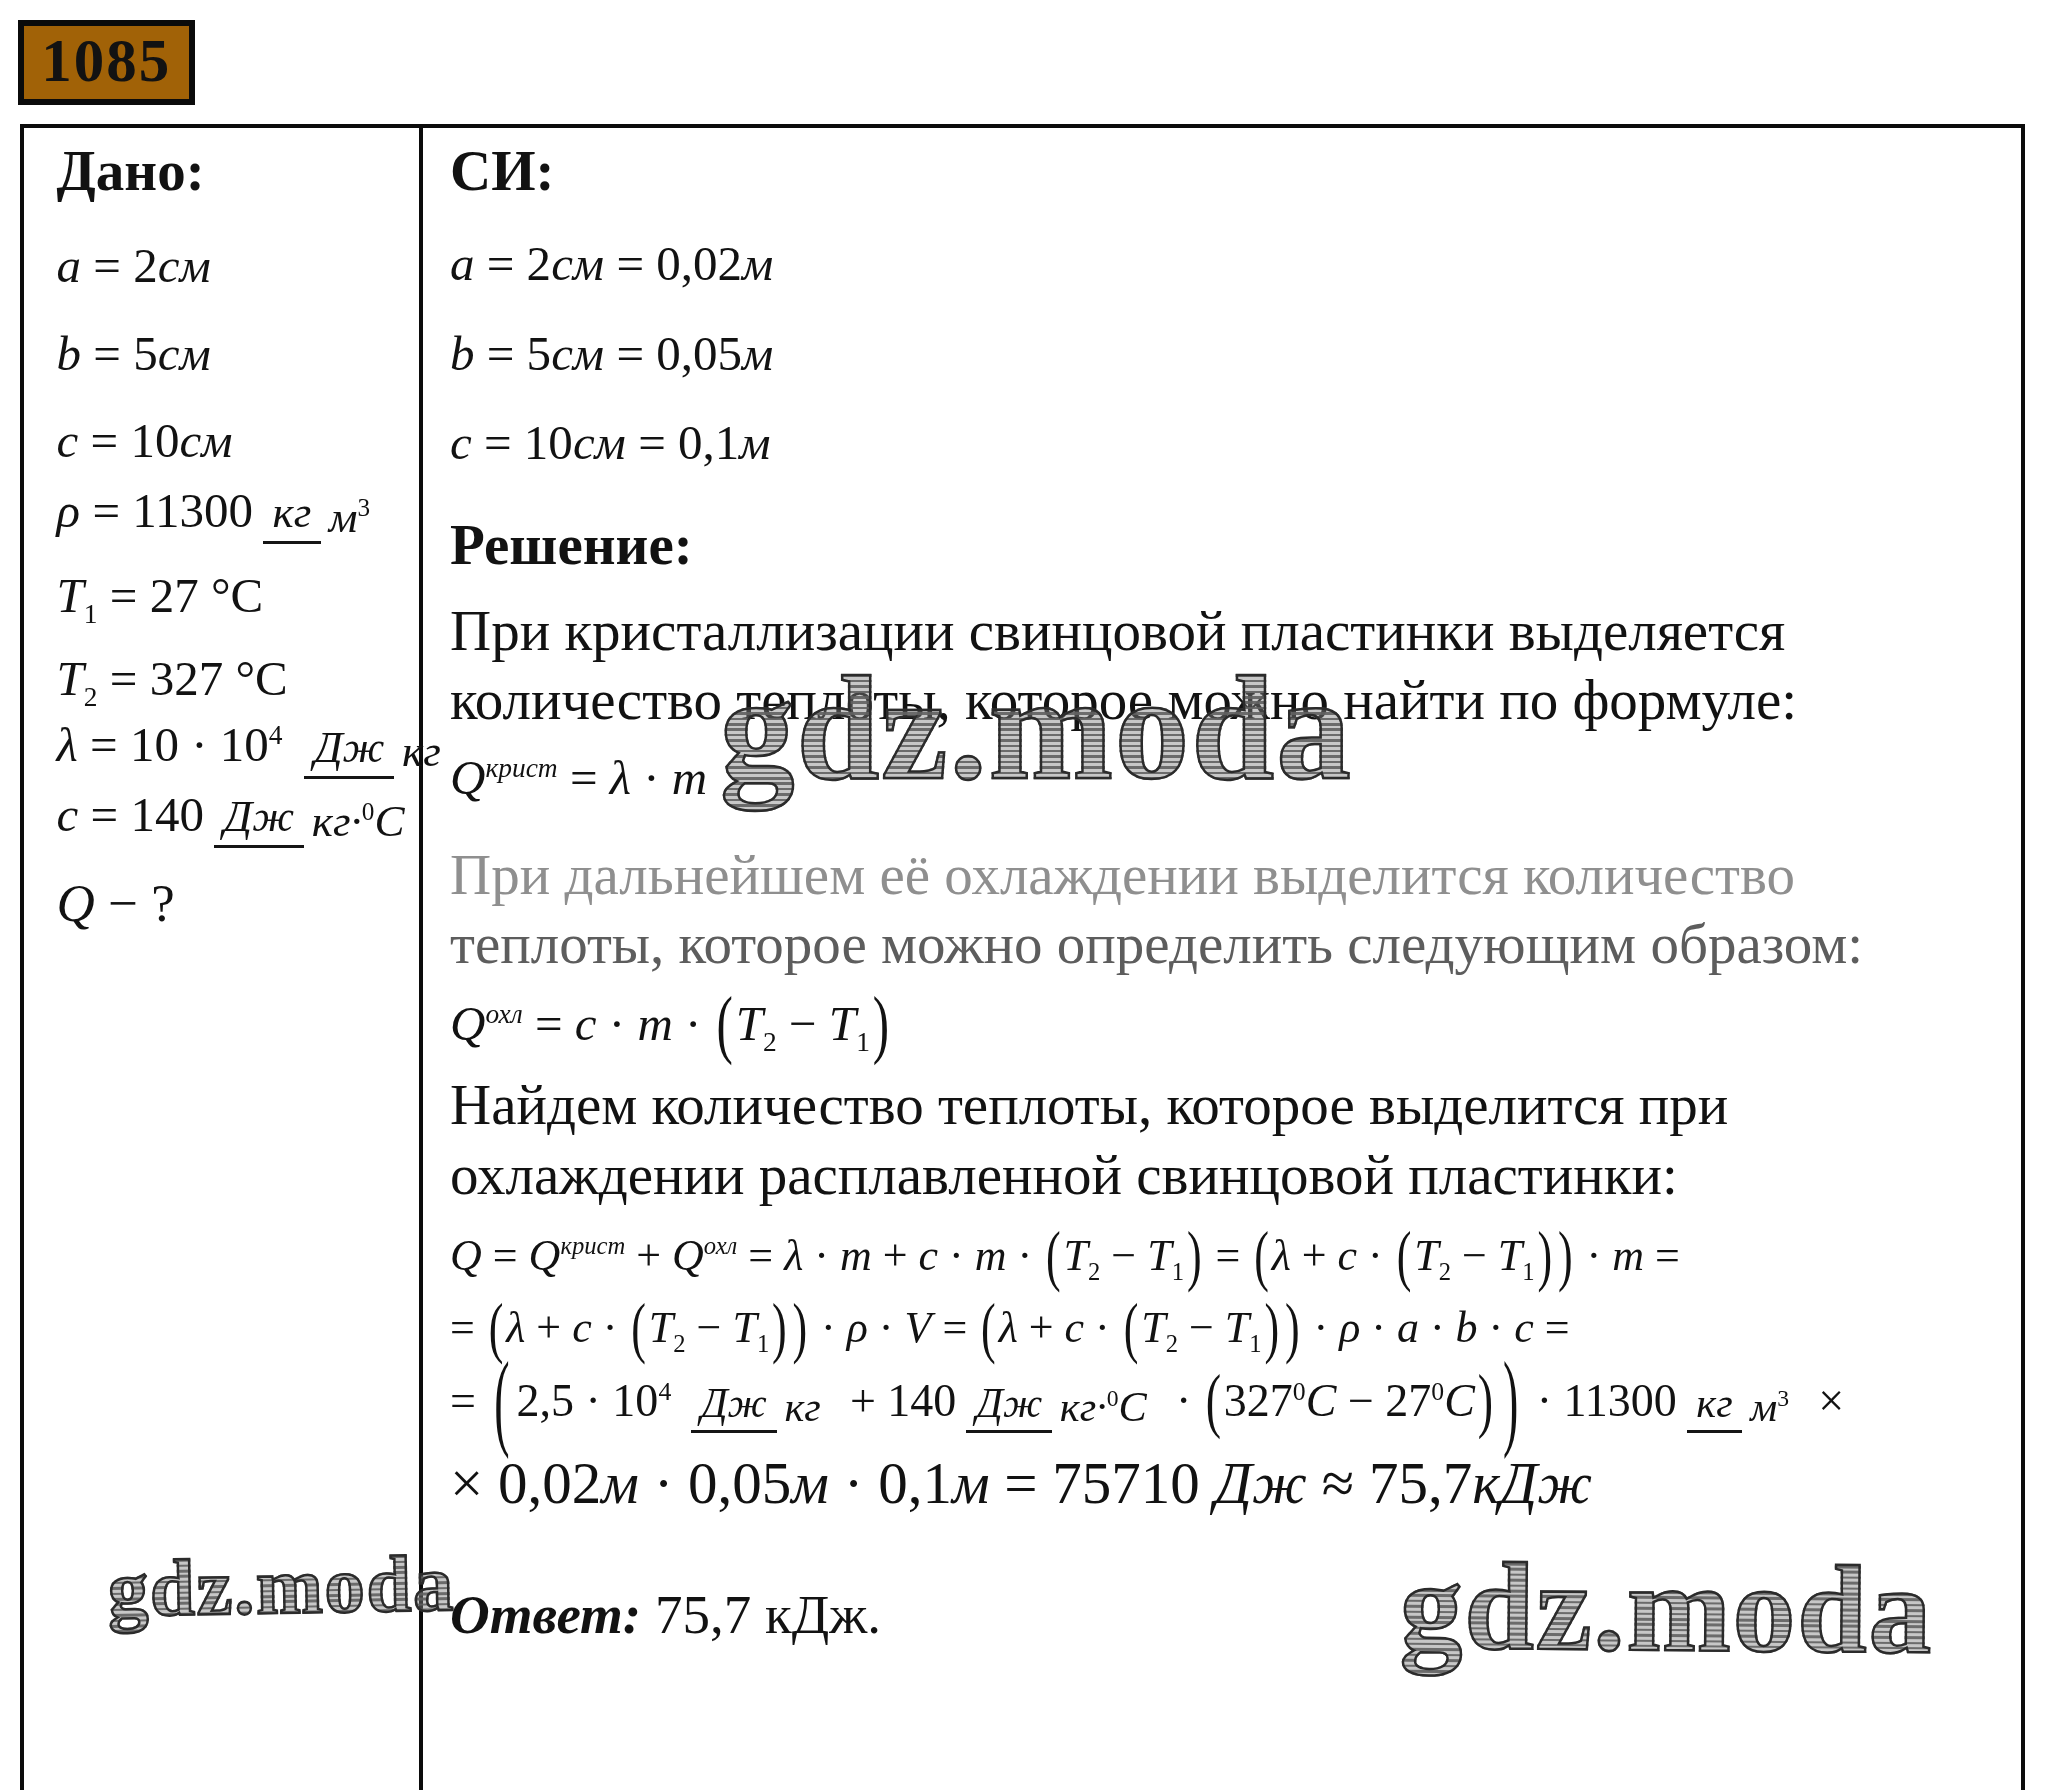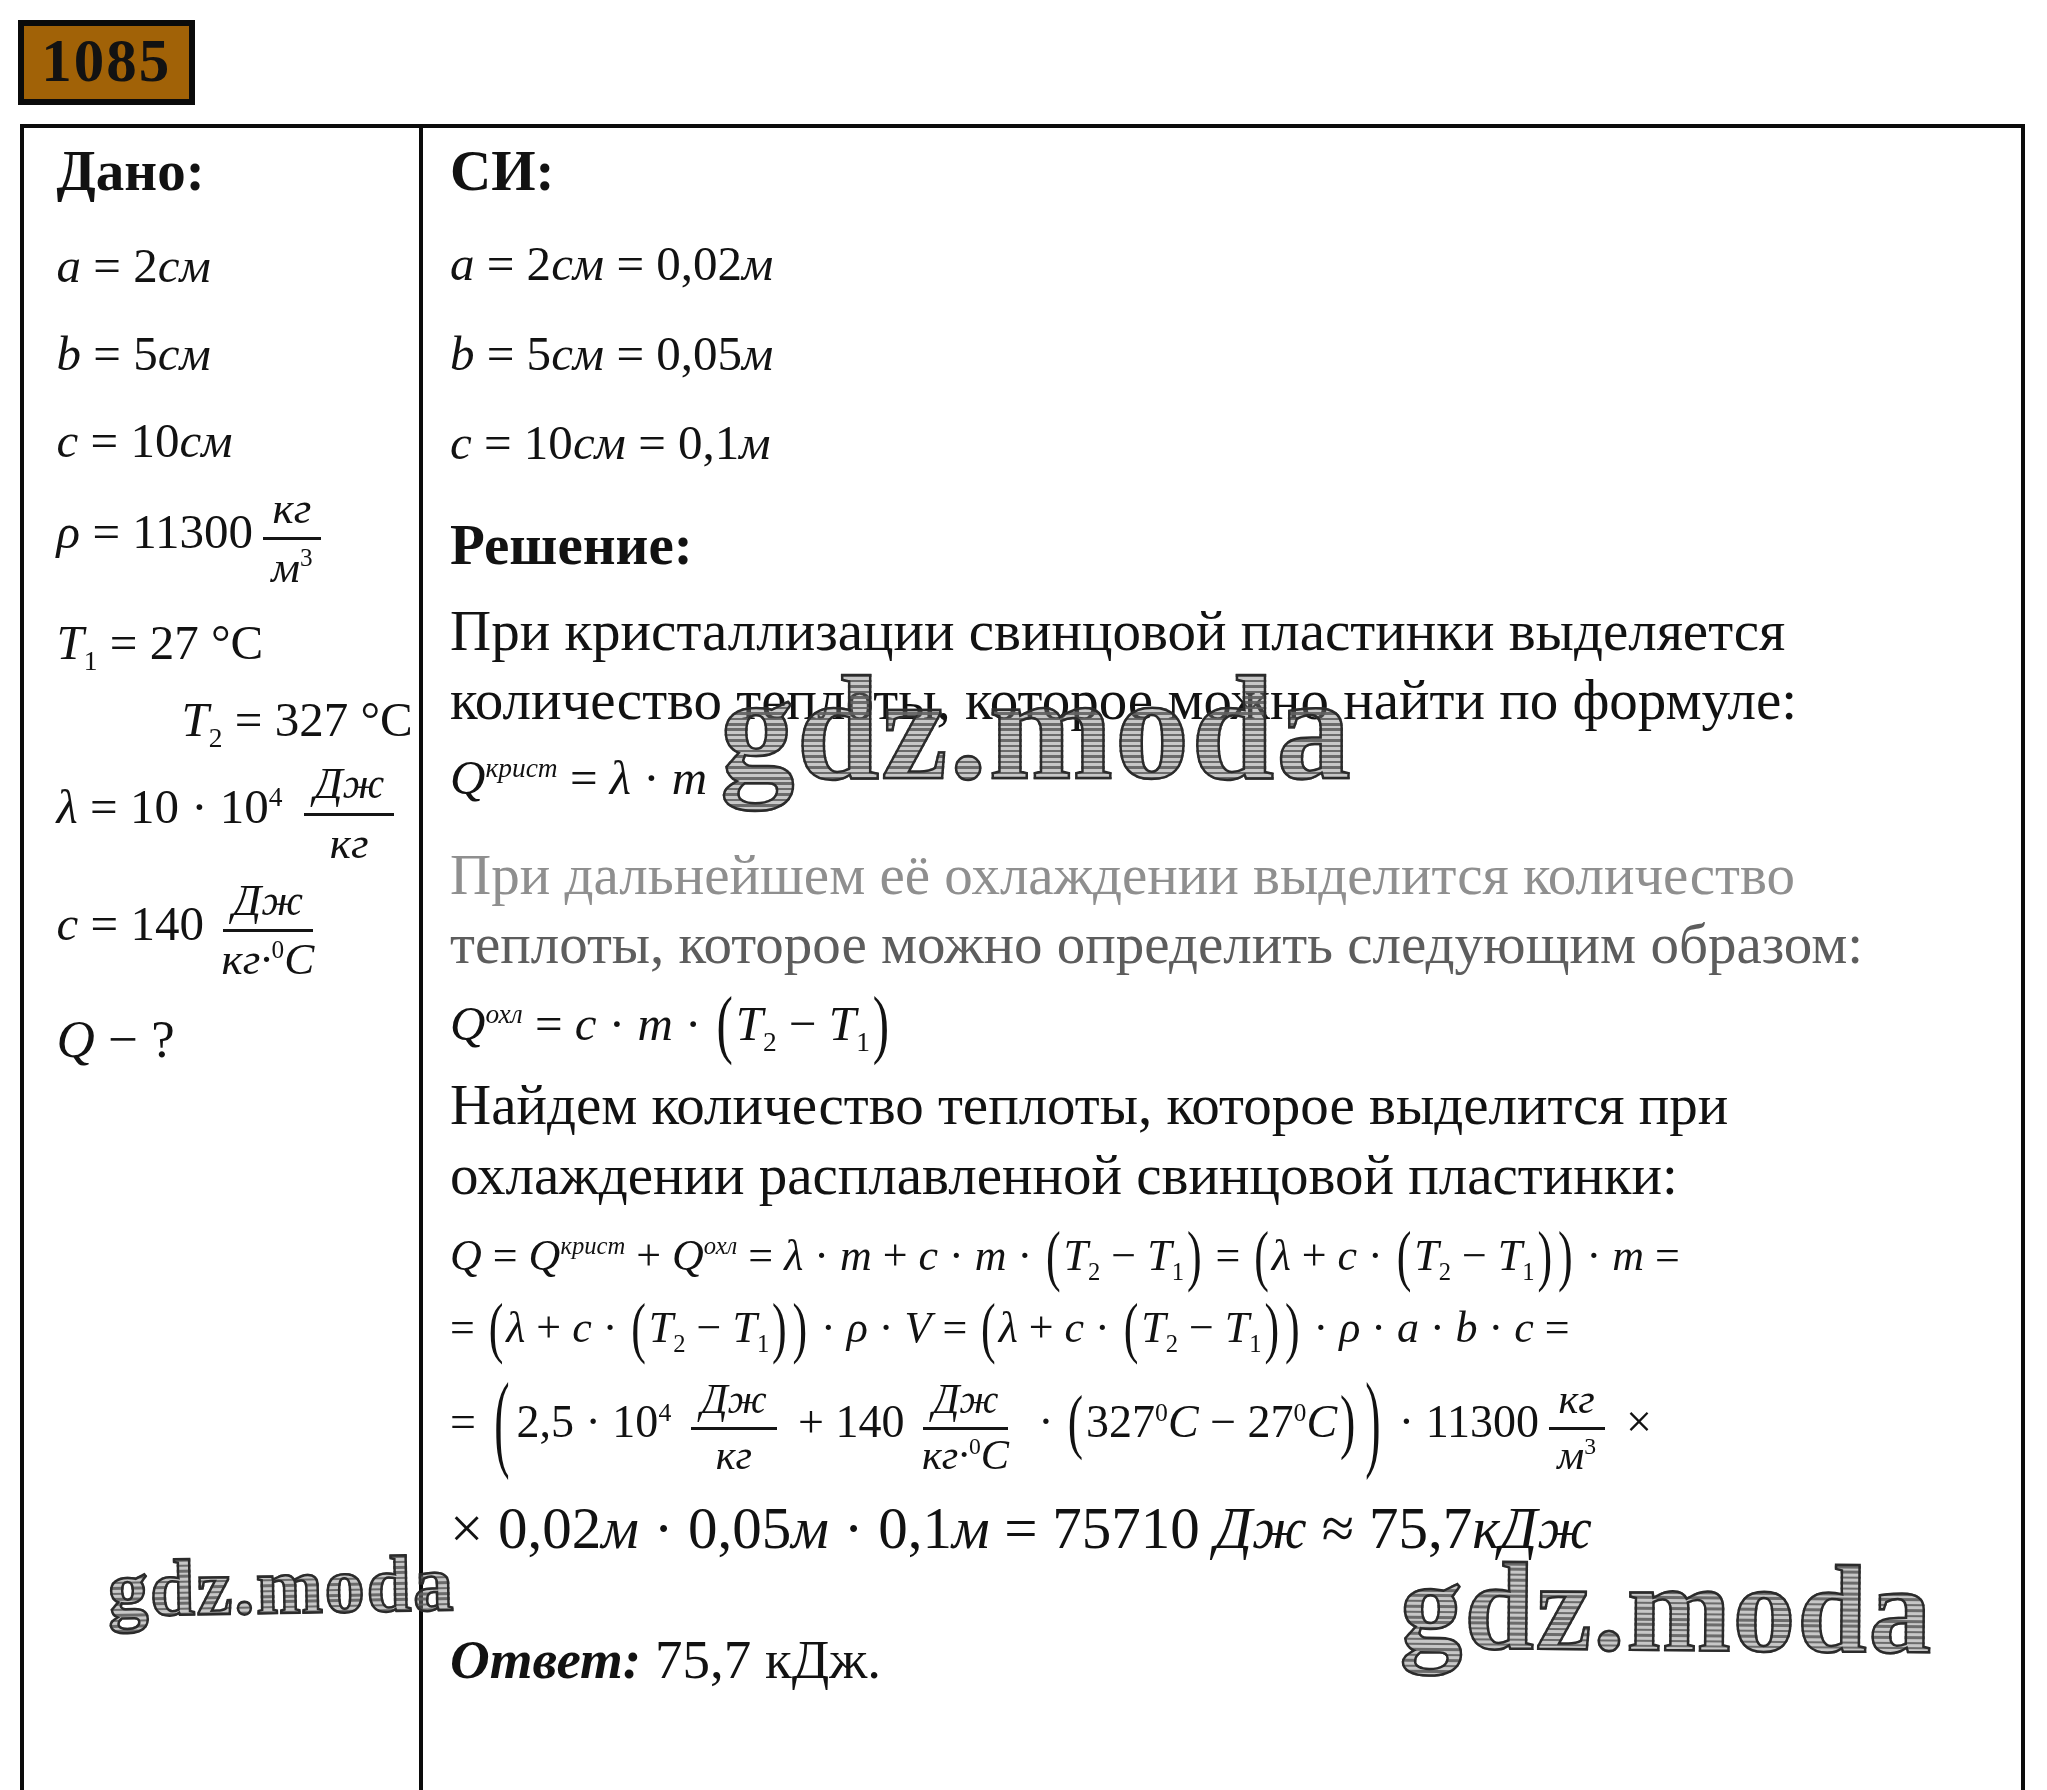--- a/index.html
+++ b/index.html
@@ -29,21 +29,21 @@
 
   .col-header{font-size:57px;font-weight:bold;line-height:1.15;}
   .resh{margin-top:41px;}
 
   .formula{font-size:49px;line-height:1.15;white-space:nowrap;}
   .item-a{margin-top:35px;}
   .item-b{margin-top:31px;font-family:Liberation Serif, serif;}
   .item-c{margin-top:31px;}
   .item-rho{margin-top:13.7px;}
   .item-t1{margin-top:23.5px;}
-  .item-t2{margin-top:21px;text-align:right;}
+  .item-t2{margin-top:27px;}
   .item-lambda{margin-top:9.8px;}
   .item-cheat{margin-top:7.8px;}
   .item-q{margin-top:25.5px;font-size:53px;}
 
   .si-line{margin-top:33px;}
 
   .para{margin-top:17.6px;font-size:57px;line-height:1.22;}
   .pline{white-space:nowrap;}
   .faded{margin-top:33px;}
   .faded1{color:#8f8f8f;}
@@ -58,21 +58,21 @@
   .answer{margin-top:65px;font-size:55px;}
   .answer .label{font-weight:bold;font-style:italic;}
 
   
   .st-i{font-style:italic;}
   .st-u{font-style:normal;}
   sup{font-size:56%;line-height:0;vertical-align:super;}
   sub{font-size:56%;line-height:0;vertical-align:sub;}
   .st-p{display:inline-block;transform:scaleY(1.55);margin:0 2.9px;}
   .st-P{display:inline-block;transform:scaleY(2.35);margin:0 6.9px;}
-  .frac{display:inline-flex;flex-direction:column;align-items:center;
+  .frac{display:inline-flex;align-items:center;
         vertical-align:middle;margin:0 9.8px;line-height:1.05;font-size:92%;}
   .frac .num{border-bottom:3.9px solid #151515;padding:2px 9.8px 4.9px 9.8px;}
   .frac .den{padding:3.9px 7.8px 0 7.8px;}
 
   
   .wm{
     position:absolute;font-family:"Liberation Serif", serif;font-weight:bold;
     color:rgba(130,130,130,0.45);
     -webkit-text-stroke:2.5px #2b2b2b;
     background:repeating-linear-gradient(to bottom, rgba(70,70,70,0.9) 0px, rgba(70,70,70,0.9) 2.5px, rgba(255,255,255,0) 2.5px, rgba(255,255,255,0) 5.4px);

